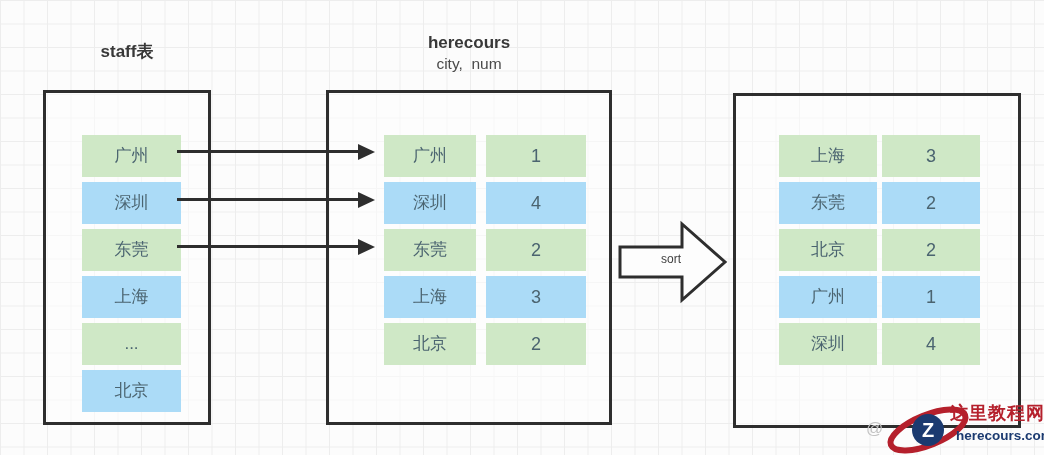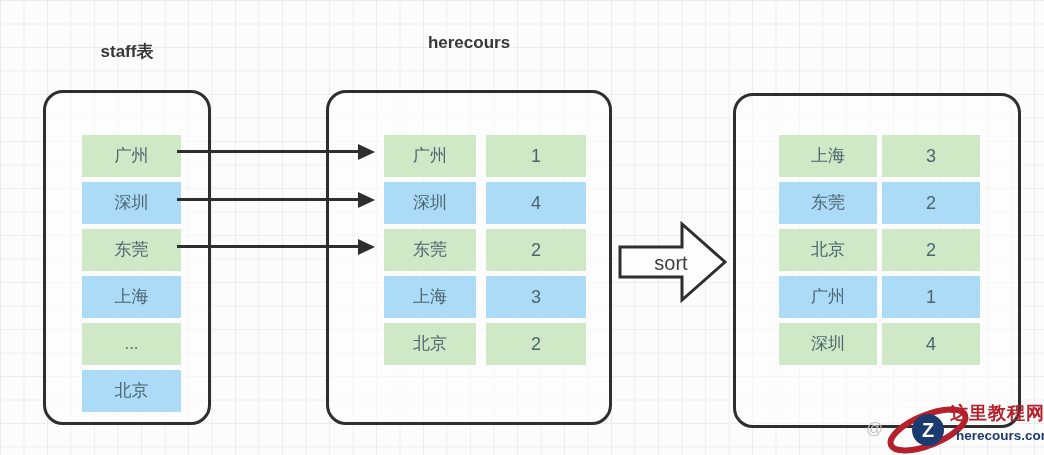--- a/index.html
+++ b/index.html
@@ -7,21 +7,21 @@
   .canvas{
     position:relative;width:1044px;height:455px;overflow:hidden;
     background-color:#fcfcfc;
     background-image:
       linear-gradient(#ededed 1px, transparent 1px),
       linear-gradient(90deg, #ededed 1px, transparent 1px);
     background-size:23.5px 23.5px;
     text-decoration:underline;
   }
   .panel{
-    position:absolute;border:3px solid #2e2e2e;border-radius:20px;
+    position:absolute;border:3px solid #2e2e2e;border-radius:0;
     background:rgba(253,253,253,0.55);box-sizing:border-box;
   }
   #staff-panel{left:43px;top:90px;width:168px;height:335px;}
   #temp-panel{left:326px;top:90px;width:286px;height:335px;}
   #sort-panel{left:733px;top:93px;width:288px;height:335px;}
   .panel-title{
     position:absolute;text-align:center;font-weight:bold;font-size:17px;color:#383838;
   }
   #staff-title{left:43px;top:40px;width:168px;}
   #temp-title{left:326px;top:33px;width:286px;}
@@ -47,41 +47,42 @@
   .sb-num{left:146px;width:98px;}
   
   .arrow-line{position:absolute;left:177px;width:183px;height:3px;background:#2e2e2e;}
   .arrow-head{
     position:absolute;left:358px;width:0;height:0;
     border-left:17px solid #2e2e2e;border-top:8px solid transparent;border-bottom:8px solid transparent;
   }
   #sort-arrow-svg{position:absolute;left:612px;top:215px;}
   #sort-label{
     position:absolute;left:638px;top:252px;width:66px;text-align:center;
-    font-size:20px;color:#3e3e3e;
+    font-size:12px;color:#3e3e3e;
   }
   
   #author-handle{position:absolute;left:866px;top:419px;font-size:17px;color:#c3c3c3;}
   #logo-svg{position:absolute;left:884px;top:400px;}
   #logo-site-name{
     position:absolute;left:950px;top:401px;width:100px;font-size:18px;font-weight:bold;
     color:#b5202c;letter-spacing:1px;white-space:nowrap;
   }
   #logo-site-domain{
     position:absolute;left:956px;top:428px;width:95px;font-size:13.5px;font-weight:bold;
     color:#1b3a70;white-space:nowrap;
   }
 </style>
 </head>
 <body>
 
 <div class="canvas">
 
   <div class="panel-title" id="staff-title">staff表</div>
   <div class="panel-title" id="temp-title">herecours</div>
+  <div id="temp-subtitle">city,  num</div>
 
   <div class="panel" id="staff-panel">
     <div class="cell staff-cell c-green" style="top:42px">广州</div>
     <div class="cell staff-cell c-blue" style="top:89px">深圳</div>
     <div class="cell staff-cell c-green" style="top:136px">东莞</div>
     <div class="cell staff-cell c-blue" style="top:183px">上海</div>
     <div class="cell staff-cell c-green" style="top:230px">...</div>
     <div class="cell staff-cell c-blue" style="top:277px">北京</div>
   </div>
 

